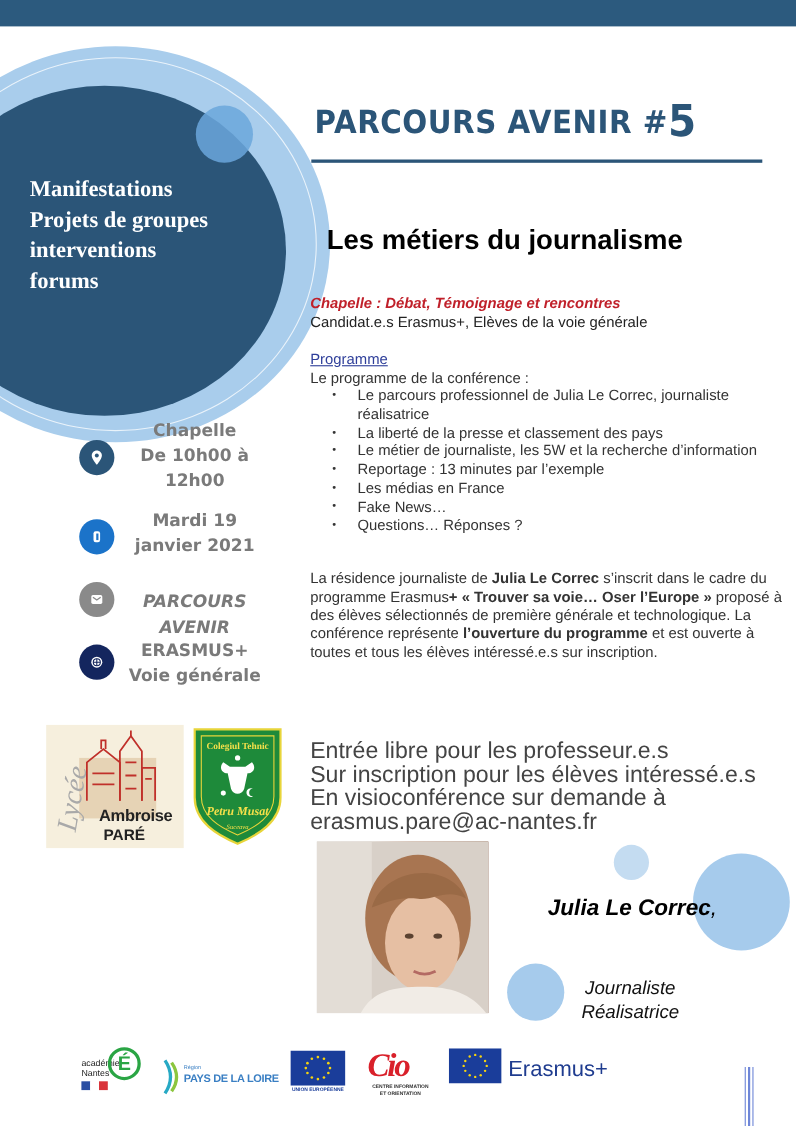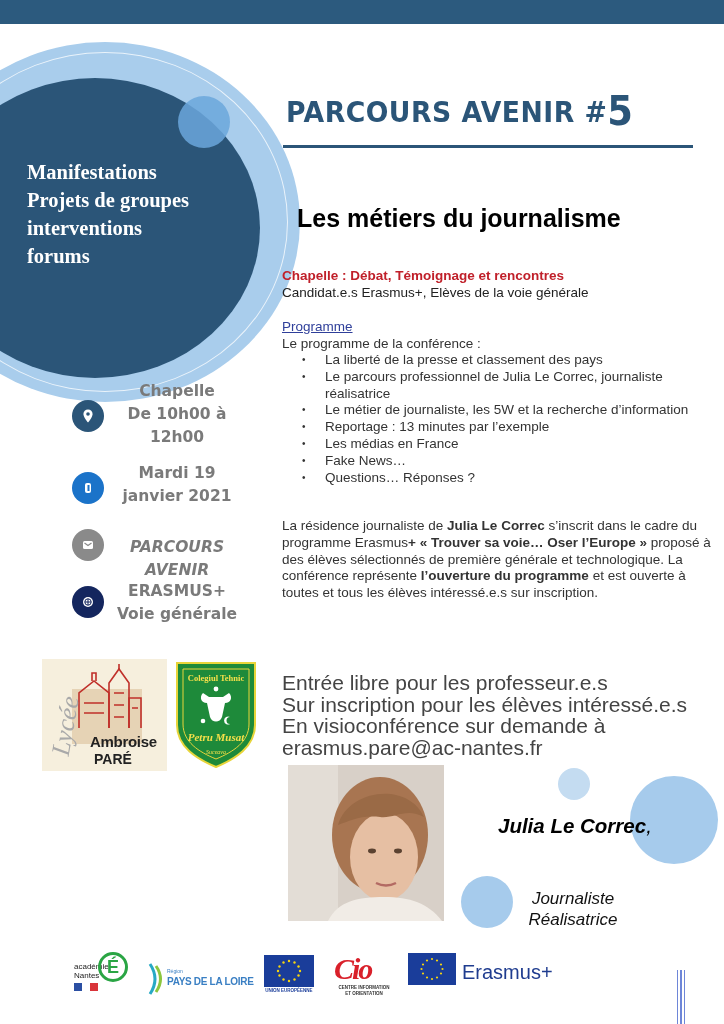--- a/index.html
+++ b/index.html
@@ -24,21 +24,21 @@
   .info-text { position: absolute; left: 45px; width: 124px; text-align: center; font-family: "DejaVu Sans", sans-serif; font-weight: bold; font-size: 15.5px; line-height: 23px; color: #7a7a7a; }
   .info-text.italic { font-style: italic; }
 
   
   .main-title { position: absolute; left: 286px; top: 88px; font-family: "DejaVu Sans", sans-serif; font-size: 29px; font-weight: bold; letter-spacing: 0.5px; color: #2b5578; white-space: nowrap; transform: scaleX(0.92); transform-origin: left; }
   .main-title .num { font-size: 40px; vertical-align: -3px; }
   .title-rule { position: absolute; left: 283px; top: 145px; width: 410px; height: 3px; background: #2b5578; }
 
   .subtitle { position: absolute; left: 297px; top: 204px; font-family: "Liberation Sans", sans-serif; font-weight: bold; font-size: 25px; color: #000; white-space: nowrap; }
 
-  .red-heading { position: absolute; left: 282px; top: 268px; font-size: 13.5px; font-weight: bold; color: #c0202a; white-space: nowrap; }
+  .red-heading { position: absolute; left: 282px; top: 268px; font-size: 13.5px; font-weight: bold; color: #c0202a; white-space: nowrap; font-style: italic; }
   .audience { position: absolute; left: 282px; top: 285px; font-size: 13.5px; color: #222; white-space: nowrap; }
 
   .prog-link { position: absolute; left: 282px; top: 319px; font-size: 13.5px; color: #2f3f9a; text-decoration: underline; }
   .prog-intro { position: absolute; left: 282px; top: 336px; font-size: 13.5px; color: #333; }
   .prog-list { position: absolute; left: 282px; top: 352px; width: 430px; list-style: none; }
   .prog-list li { position: relative; padding-left: 43px; font-size: 13.5px; line-height: 16.8px; color: #333; }
   .prog-list li::before { content: "•"; position: absolute; left: 20px; top: 0; font-size: 10px; color: #333; }
 
   .paragraph { position: absolute; left: 282px; top: 518px; width: 432px; font-size: 13.5px; line-height: 16.8px; color: #333; }
   .paragraph b { color: #333; }
@@ -146,22 +146,22 @@
 <div class="title-rule"></div>
 
 <div class="subtitle">Les métiers du journalisme</div>
 
 <div class="red-heading">Chapelle : Débat, Témoignage et rencontres</div>
 <div class="audience">Candidat.e.s Erasmus+, Elèves de la voie générale</div>
 
 <div class="prog-link">Programme</div>
 <div class="prog-intro">Le programme de la conférence :</div>
 <ul class="prog-list">
+  <li>Le parcours professionnel de Julia Le Correc, journaliste réalisatrice</li>
   <li>La liberté de la presse et classement des pays</li>
-  <li>Le parcours professionnel de Julia Le Correc, journaliste réalisatrice</li>
   <li>Le métier de journaliste, les 5W et la recherche d’information</li>
   <li>Reportage : 13 minutes par l’exemple</li>
   <li>Les médias en France</li>
   <li>Fake News…</li>
   <li>Questions… Réponses ?</li>
 </ul>
 
 <div class="paragraph"><span>La résidence journaliste de </span><b>Julia Le Correc</b><span> s’inscrit dans le cadre du programme Erasmus</span><b>+ « Trouver sa voie… Oser l’Europe »</b><span> proposé à des élèves sélectionnés de première générale et technologique. La conférence représente </span><b>l’ouverture du programme</b><span> et est ouverte à toutes et tous les élèves intéressé.e.s sur inscription.</span></div>
 
 <div class="access">

